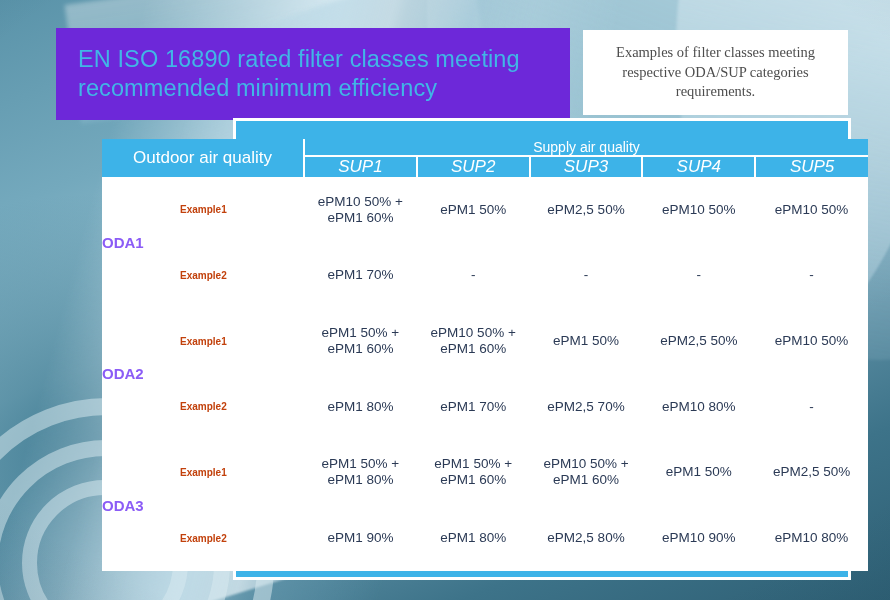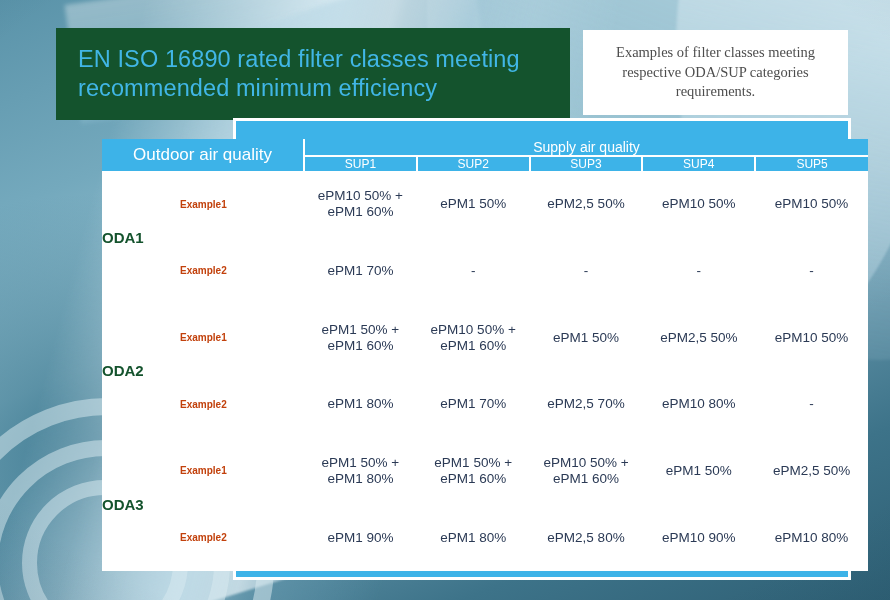--- a/index.html
+++ b/index.html
@@ -101,21 +101,21 @@
     background: radial-gradient(ellipse 120% 120% at 50% 45%, rgba(0,0,0,0) 52%, rgba(20,58,74,0.30) 100%);
   }
 
   
   .title-card {
     position: absolute;
     left: 56px;
     top: 28px;
     width: 514px;
     height: 92px;
-    background: #14532d;
+    background: #6d28d9;
     display: flex;
     align-items: center;
     box-sizing: border-box;
     padding: 0 18px 0 22px;
   }
   .title-text {
     color: #41b6e6;
     font-size: 23.5px;
     line-height: 29px;
     letter-spacing: 0.1px;
@@ -190,31 +190,32 @@
     border-left: none;
     border-top: none;
     border-bottom: none;
   }
   .hdr-sup-group {
     font-size: 14px;
     border-top: none;
     border-right: none;
   }
   .hdr-sup {
-    font-size: 12px;
+    font-size: 17px;
     border-bottom: none;
+    font-style: italic;
   }
   .hdr-sup.last { border-right: none; }
 
   .col-oda   { width: 78px;  }
   .col-ex    { width: 124px; }
   .col-sup   { width: 112.8px; }
 
   td.oda-label {
-    color: #14532d;
+    color: #8b5cf6;
     font-size: 15px;
     font-weight: bold;
     padding-left: 12px;
     vertical-align: middle;
   }
   td.ex-label {
     color: #c2410c;
     font-size: 10px;
     font-weight: bold;
     vertical-align: middle;

